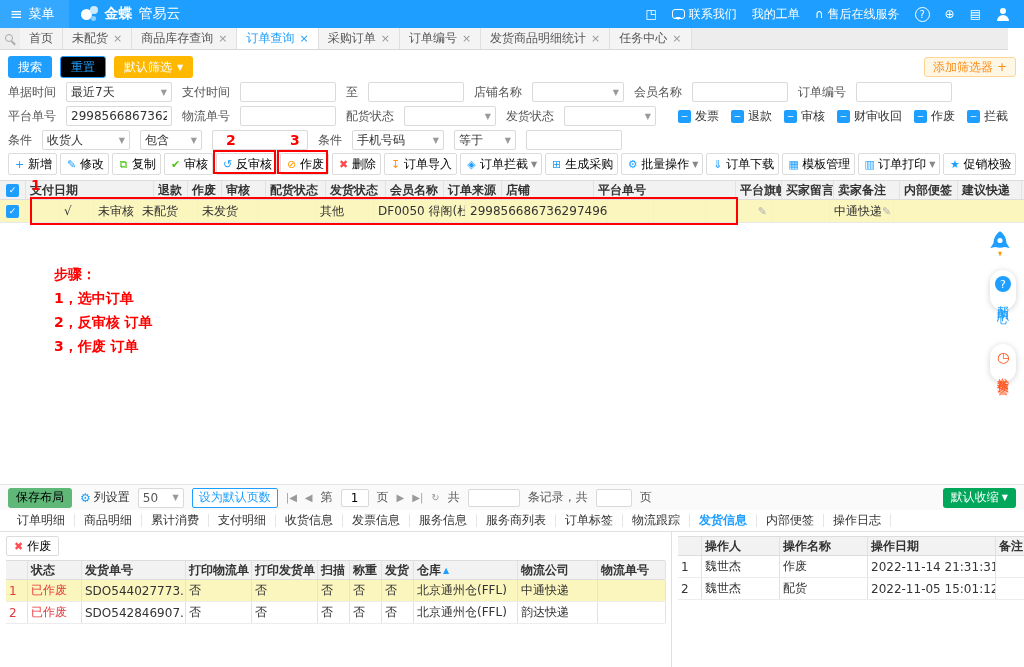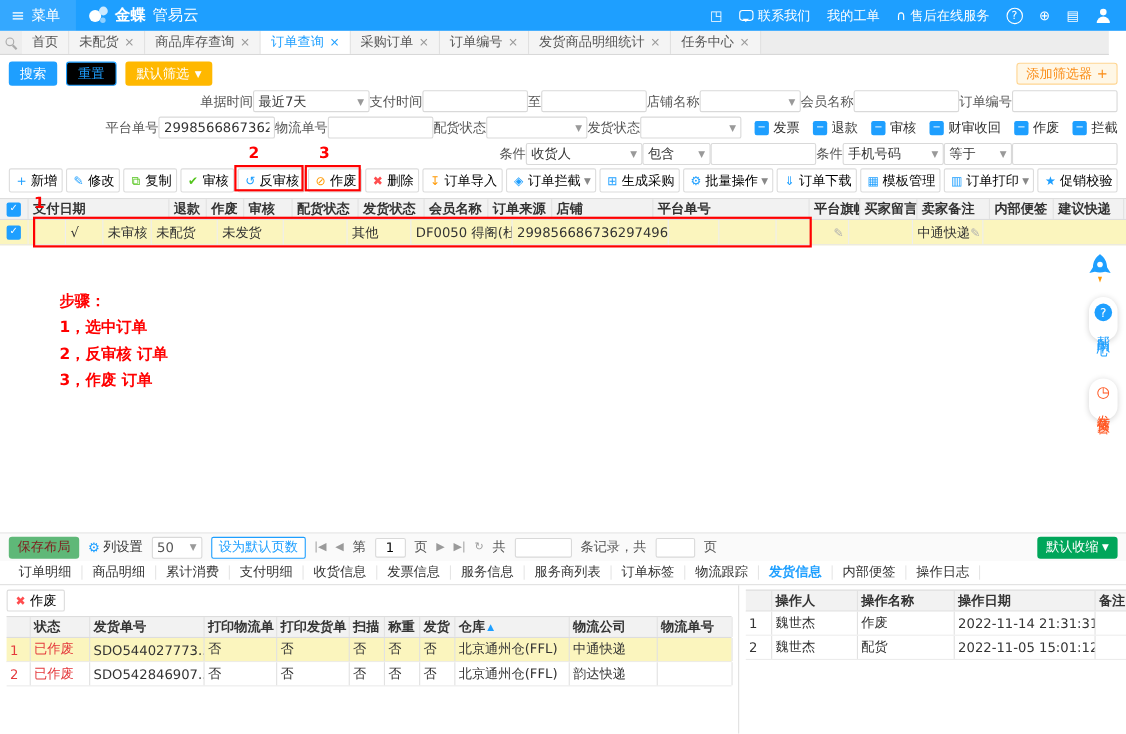--- a/index.html
+++ b/index.html
@@ -48,21 +48,21 @@
   .btn { display:inline-flex; align-items:center; justify-content:center; height:22px; padding:0 10px; border-radius:3px; }
   .btn-primary { background:#1e9fff; color:#fff; }
   .btn-outline { background:#000000; border:1px solid #1e9fff; color:#1e9fff; }
   .btn-warning { background:#ffb800; color:#fff; gap:5px; }
   .btn-warning .crt { font-size:8px; }
   .add-filter { margin-left:auto; background:#fff7e6; border:1px solid #ffd591; color:#fa8c16;
                 height:20px; display:inline-flex; align-items:center; gap:4px; padding:0 8px; border-radius:3px; }
 
   
   .filters { position:absolute; top:82px; left:8px; right:8px; }
-  .frow { display:flex; align-items:center; height:20px; margin-bottom:4px; gap:0;justify-content:flex-end; }
+  .frow { display:flex; align-items:center; height:20px; margin-bottom:4px; gap:10px; }
   .flabel { color:#555; white-space:nowrap; }
   .fin { height:20px; border:1px solid #d9d9d9; border-radius:2px; background:#fff; padding:0 4px; color:#333; }
   .fsel { height:20px; border:1px solid #d9d9d9; border-radius:2px; background:#fff; padding:0 4px;
           display:inline-flex; align-items:center; justify-content:space-between; cursor:pointer; }
   .fsel .crt { color:#999; font-size:8px; margin-left:4px; }
   .cbgroup { display:flex; align-items:center; gap:12px; margin-left:12px; }
   .cb { display:inline-flex; align-items:center; gap:4px; cursor:pointer; }
   .cbbox { width:13px; height:13px; background:#1e9fff; border-radius:2px; color:#fff; font-size:9px;
            line-height:13px; text-align:center; display:inline-block; }
 
@@ -88,21 +88,21 @@
 
   
   .ann { position:absolute; z-index:60; pointer-events:none; }
   .redbox { border:2px solid #ff0000; }
   .rednum { color:#ff0000; font-size:14px; font-weight:bold; }
   .steps { color:#ff0000; font-size:14px; font-weight:bold; line-height:24px; }
 
   
   .pager { position:absolute; top:484px; left:0; right:0; height:26px; background:#fafafa;
            border-top:1px solid #e5e5e5; display:flex; align-items:center; gap:8px; padding:0 8px; color:#555; z-index:5; }
-  .btn-green { background:#5fb878; color:#7f1d1d; height:20px; padding:0 8px; border-radius:3px;
+  .btn-green { background:#5fb878; color:#000000; height:20px; padding:0 8px; border-radius:3px;
                display:inline-flex; align-items:center; }
   .pitem { display:inline-flex; align-items:center; gap:3px; cursor:pointer; color:#333; }
   .gear { color:#1e9fff; }
   .psel { width:46px; height:20px; border:1px solid #d9d9d9; background:#fff; border-radius:2px;
           display:inline-flex; align-items:center; justify-content:space-between; padding:0 4px; cursor:pointer; }
   .psel .crt { font-size:8px; color:#999; }
   .pdefault { border:1px solid #1e9fff; color:#1e9fff; background:#fff; height:20px; padding:0 6px;
               border-radius:2px; display:inline-flex; align-items:center; }
   .parrow { color:#9a9a9a; font-size:10px; cursor:pointer; white-space:nowrap; }
   .pinput { width:28px; height:18px; border:1px solid #d9d9d9; border-radius:2px; text-align:center; background:#fff; }
@@ -286,21 +286,21 @@
           <span>作废</span>
         </span>
       <span class="cb">
           <span class="cbbox">−</span>
           <span>拦截</span>
         </span>
     </span>
   </div>
   <div class="frow">
     <span class="flabel">条件</span>
-    <span class="fsel" style="width:106px">
+    <span class="fsel" style="width:88px">
         <span>收货人</span>
         <span class="crt">▼</span>
       </span>
     <span class="fsel" style="width:62px">
         <span>包含</span>
         <span class="crt">▼</span>
       </span>
     <input class="fin" style="width: 96px;">
     <span class="flabel">条件</span>
     <span class="fsel" style="width:92px">

